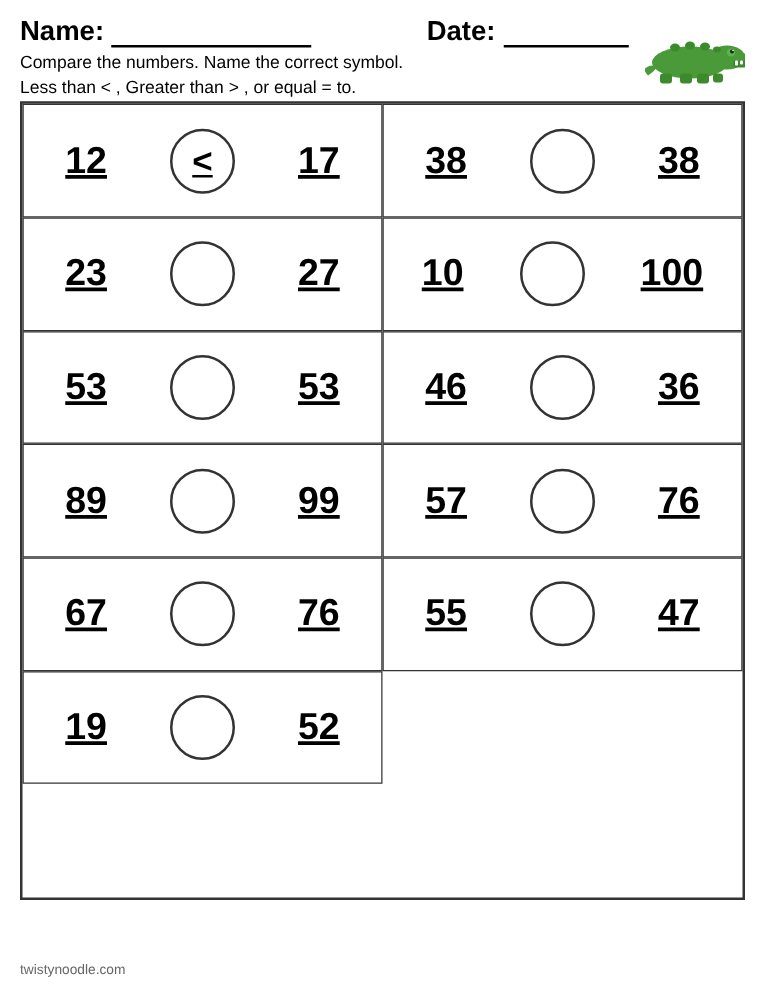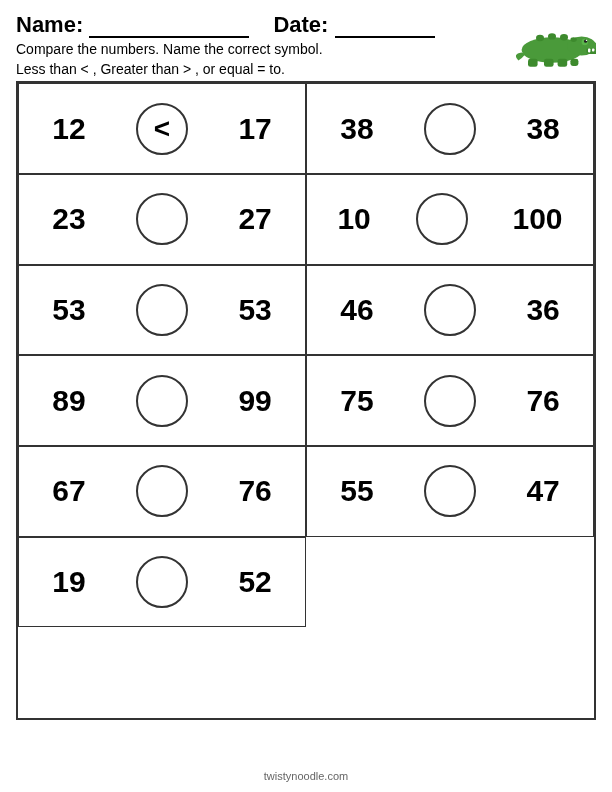--- a/index.html
+++ b/index.html
@@ -24,21 +24,21 @@
       align-items: flex-start;
       margin-bottom: 2px;
     }
     .header-left {
       display: flex;
       flex-direction: column;
     }
     .name-date-row {
       display: flex;
       align-items: baseline;
-      gap: 24px;
+      gap: 92px;
       font-size: 22px;
       font-weight: bold;
     }
     .underline-field {
       display: inline-block;
       border-bottom: 2px solid black;
       width: 160px;
       height: 22px;
       vertical-align: bottom;
     }
@@ -54,20 +54,21 @@
       width: 80px;
       height: 60px;
       flex-shrink: 0;
     }
     .grid-container {
       flex: 1;
       border: 2px solid #333;
       display: grid;
       grid-template-columns: 1fr 1fr;
       grid-template-rows: repeat(7, 1fr);
+      text-decoration: underline;
     }
     .cell {
       border: 1px solid #333;
       display: flex;
       align-items: center;
       justify-content: space-around;
       padding: 4px 8px;
     }
     .num {
       font-size: 30px;
@@ -81,21 +82,20 @@
       border-radius: 50%;
       border: 2px solid #333;
       display: flex;
       align-items: center;
       justify-content: center;
       font-size: 28px;
       font-weight: bold;
       background: white;
     }
     .footer {
-      text-align: center;
       font-size: 11px;
       color: #666;
       padding: 4px 0 2px 0;
       margin-top: 46px;
     }
     
   </style>
 </head>
 <body>
 
@@ -182,21 +182,21 @@
         <span class="num">46</span>
         <div class="circle"></div>
         <span class="num">36</span>
       </div>
       <div class="cell">
         <span class="num">89</span>
         <div class="circle"></div>
         <span class="num">99</span>
       </div>
       <div class="cell">
-        <span class="num">75</span>
+        <span class="num">57</span>
         <div class="circle"></div>
         <span class="num">76</span>
       </div>
       <div class="cell">
         <span class="num">67</span>
         <div class="circle"></div>
         <span class="num">76</span>
       </div>
       <div class="cell">
         <span class="num">55</span>

